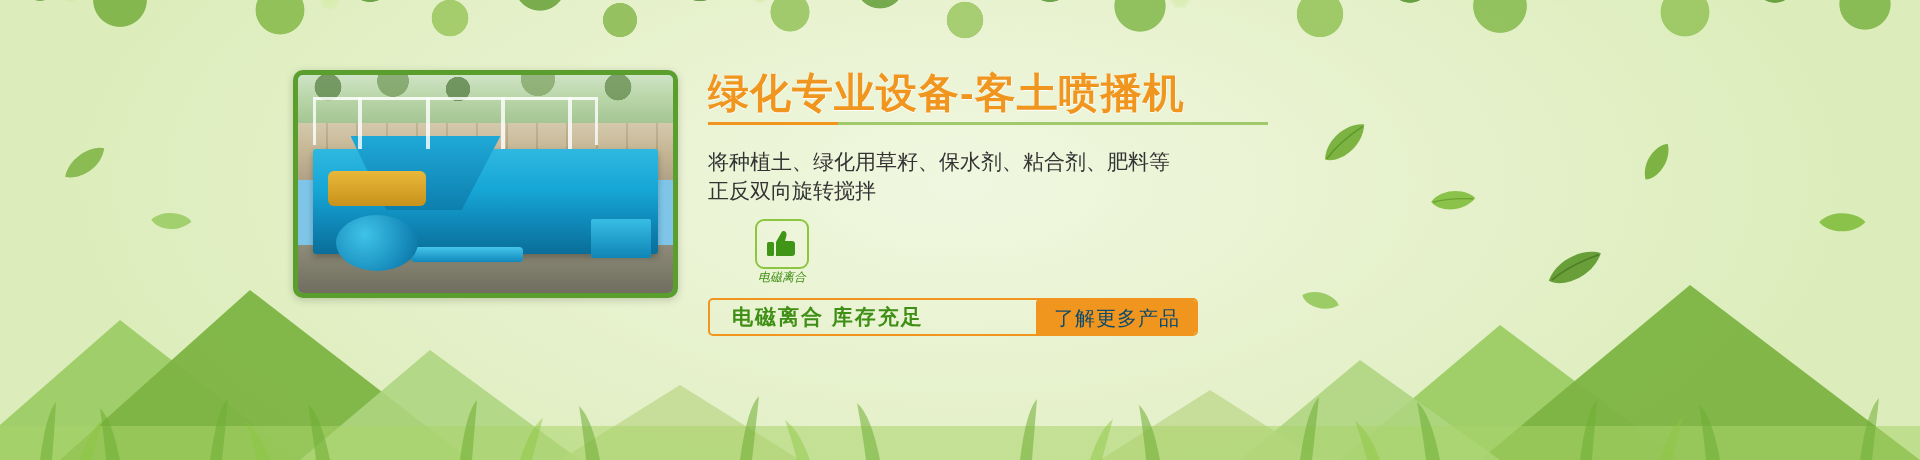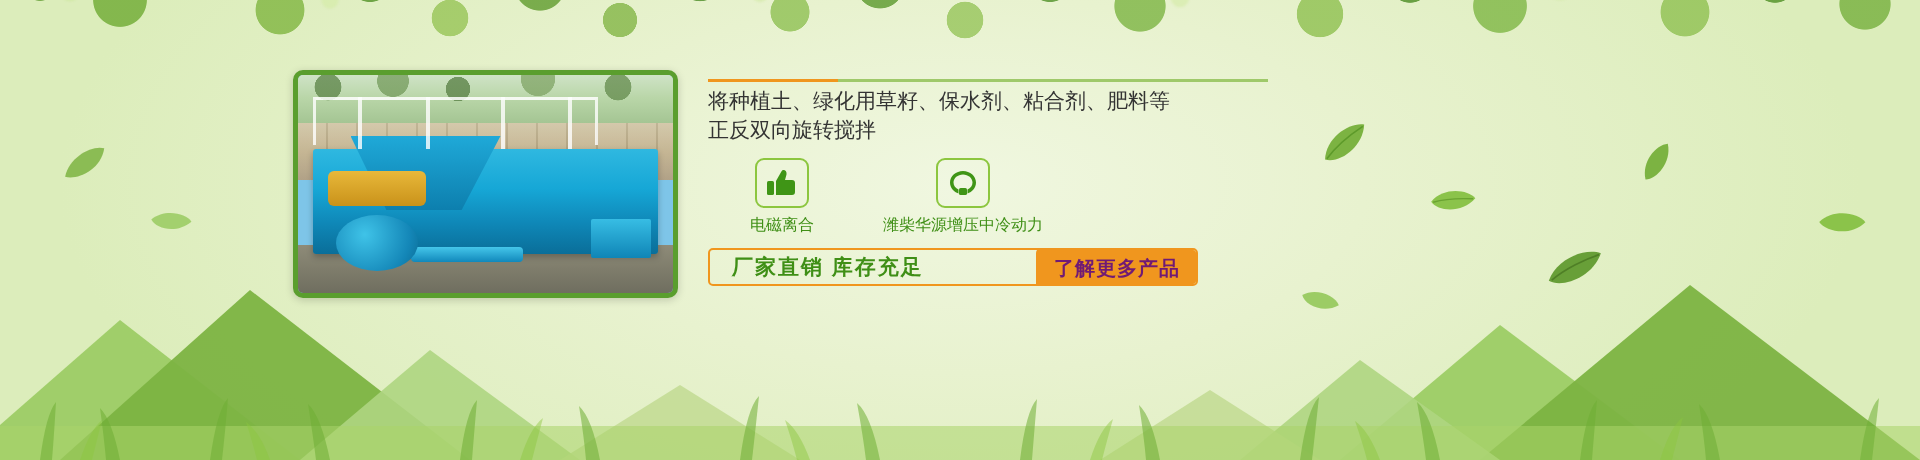--- a/index.html
+++ b/index.html
@@ -132,44 +132,44 @@
 
   .headline {
     font-size:41px; font-weight:bold; letter-spacing:1px;
     color:#f0961e; line-height:1.05; white-space:nowrap;
     text-shadow:0 1px 0 #fff, 1px 0 0 rgba(255,255,255,.6);
   }
   .divider { margin-top:7px; width:560px; height:3px; position:relative; }
   .divider .d-orange{ position:absolute; left:0; top:0; width:130px; height:3px; background:#f0961e; }
   .divider .d-green { position:absolute; left:130px; top:0; width:430px; height:3px; background:#9fc96a; }
 
-  .subline { margin-top:5px; font-size:21px; color:#333; line-height:1.38; white-space:nowrap; }
+  .subline { margin-top:23px; font-size:21px; color:#333; line-height:1.38; white-space:nowrap; }
 
   .features { margin-top:13px; display:flex; align-items:flex-start; }
   .feature { text-align:center; }
   .feat-icon {
     width:54px; height:50px; margin:0 auto;
     border:2px solid #8cc63f; border-radius:9px;
     display:flex; align-items:center; justify-content:center;
     background:rgba(255,255,255,.05);
   }
-  .feat-label { margin-top:7px; font-size:16px; color:#3f8f16; white-space:nowrap; }
+  .feat-label { font-size:12px; color:#3f8f16; white-space:nowrap;font-style:italic; }
 
   .cta-bar {
     margin-top:12px; width:490px; height:38px;
     border:2px solid #f0961e; border-radius:5px;
     display:flex; align-items:center; position:relative; overflow:hidden;
     background:transparent;
   }
   .cta-text { flex:0 0 auto; padding:0 22px; font-size:21px; font-weight:bold; color:#3f8f16; white-space:nowrap; letter-spacing:2px;}
   .cta-btn {
     position:absolute; right:-2px; top:-2px; height:42px;
-    padding:0 18px; background:#f0961e; color:#701a75;
+    padding:0 18px; background:#f0961e; color:#0c4a6e;
     display:flex; align-items:center; justify-content:center;
-    font-size:20px; font-weight:bold; border-radius:5px; white-space:nowrap;
+    font-size:20px; font-weight:normal; border-radius:5px; white-space:nowrap;
     letter-spacing:1px; cursor:pointer;
   }
 </style>
 </head>
 <body>
 
 <div class="banner">
 
   <div class="foliage-top"></div>
 
@@ -277,20 +277,21 @@
       <div class="ph-rail"></div>
       <div class="ph-post" style="left:16%; top:10%; height:24%;"></div>
       <div class="ph-post" style="left:34%; top:10%; height:24%;"></div>
       <div class="ph-post" style="left:54%; top:10%; height:24%;"></div>
       <div class="ph-post" style="left:72%; top:10%; height:24%;"></div>
     </div>
   </div>
 
   <div class="content">
 
+    <div class="headline">绿化专业设备-客土喷播机</div>
 
     <div class="divider">
       <span class="d-orange"></span>
       <span class="d-green"></span>
     </div>
 
     <div class="subline">将种植土、绿化用草籽、保水剂、粘合剂、肥料等</div>
     <div class="subline" style="margin-top:0">正反双向旋转搅拌</div>
 
     <div class="features">
@@ -299,31 +300,22 @@
         <div class="feat-icon">
           <svg width="34" height="30" viewBox="0 0 34 30" aria-hidden="true">
             <path d="M11 13 L11 27 L27 27 C29 27 30 26 30 24 L30 15 C30 13 29 12 27 12 L20 12 L21.5 6.5 C22 4 20.5 2 18.5 2 C17.5 2 16.8 2.6 16.4 3.5 L11 13 Z" fill="#3f9516"></path>
             <rect x="2" y="13" width="7" height="14" rx="1.6" fill="#3f9516"></rect>
           </svg>
         </div>
         <div class="feat-label">电磁离合</div>
       </div>
 
 
-      <div class="feature" style="width:214px">
-        <div class="feat-icon">
-          <svg width="34" height="30" viewBox="0 0 34 30" aria-hidden="true">
-            <path d="M17 3 C10 3 4 8 4 14.5 C4 20 8 24 12.5 25.5 L12.5 21.5 C9.5 20.2 7.5 17.6 7.5 14.5 C7.5 10 11.8 6.4 17 6.4 C22.2 6.4 26.5 10 26.5 14.5 C26.5 17.6 24.5 20.2 21.5 21.5 L21.5 25.5 C26 24 30 20 30 14.5 C30 8 24 3 17 3 Z" fill="#3f9516"></path>
-            <rect x="13" y="20" width="8" height="7" rx="1.6" fill="#3f9516"></rect>
-          </svg>
-        </div>
-        <div class="feat-label">潍柴华源增压中冷动力</div>
-      </div>
 
     </div>
 
     <div class="cta-bar">
-      <span class="cta-text">厂家直销  库存充足</span>
+      <span class="cta-text">电磁离合  库存充足</span>
       <div class="cta-btn">了解更多产品</div>
     </div>
 
   </div>
 </div>
 
 </body></html>

